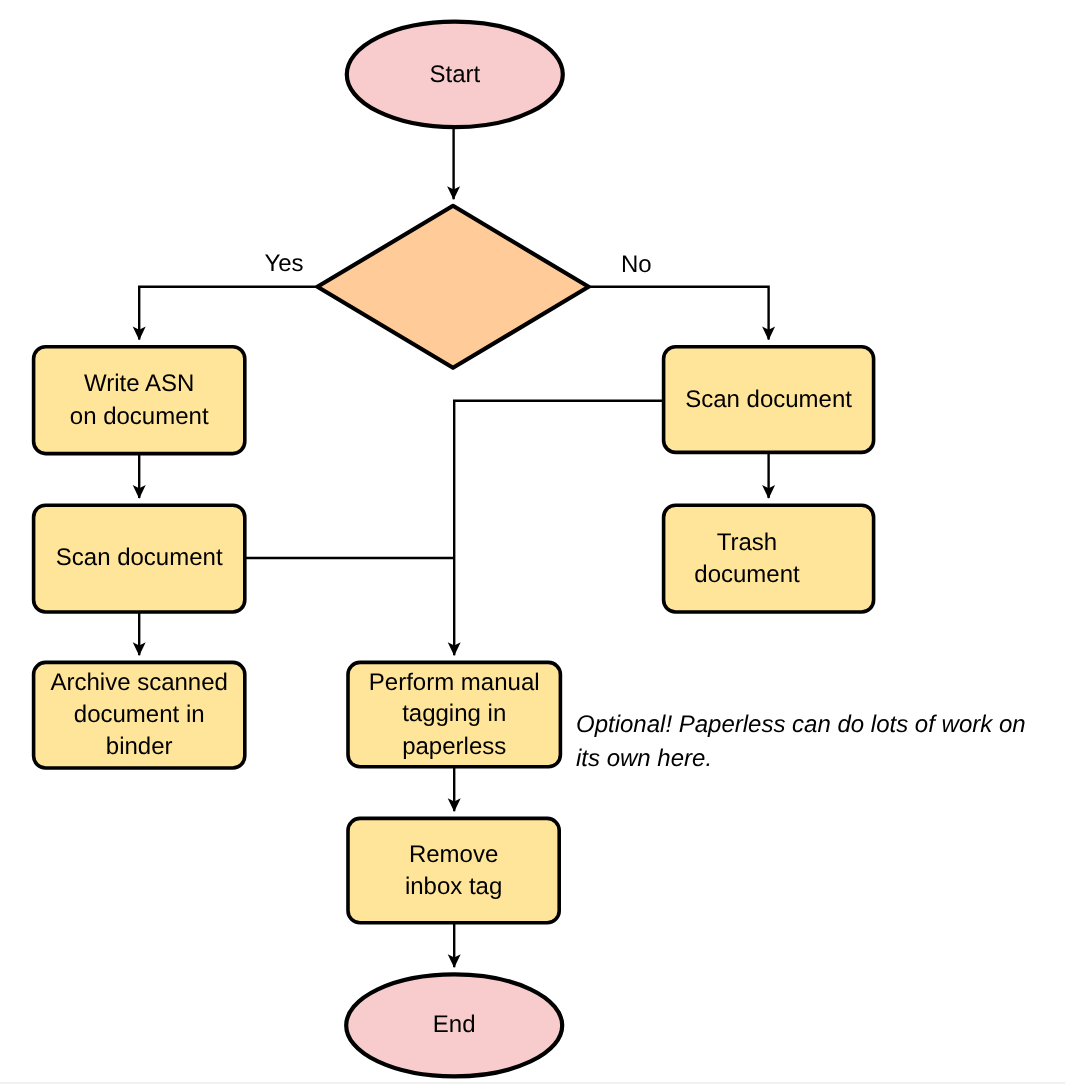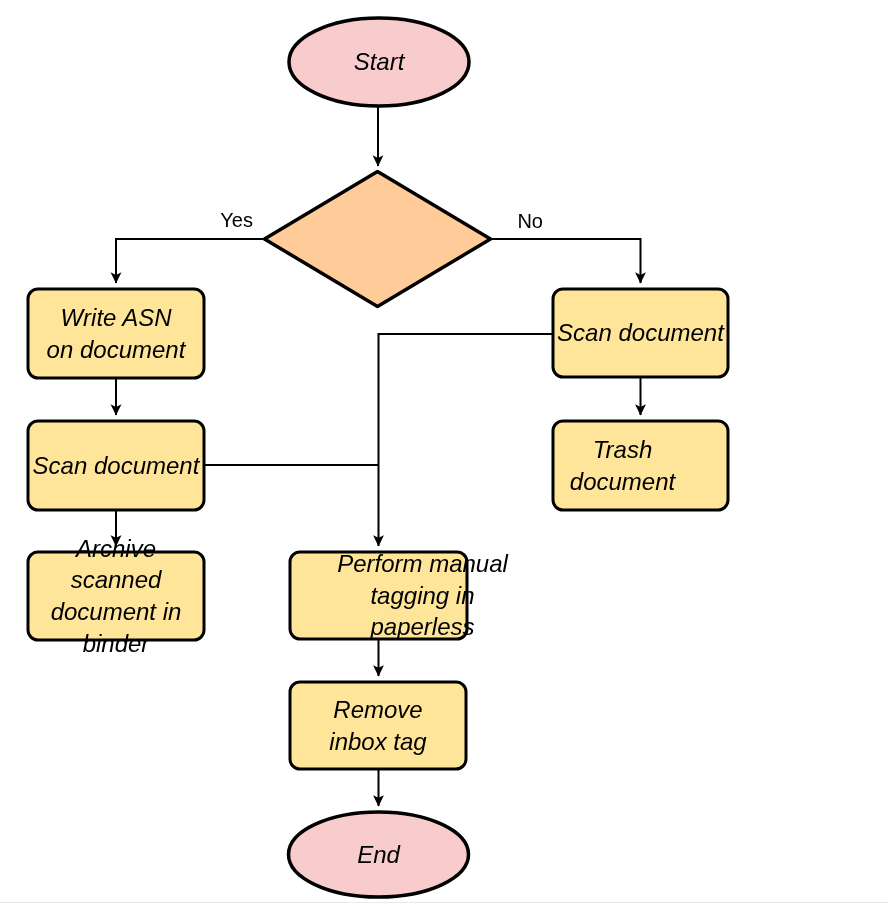--- a/index.html
+++ b/index.html
@@ -16,33 +16,32 @@
   .edge { stroke: #000000; stroke-width: 2; fill: none; }
   .shape-outline { stroke: #000000; }
 
   .node-label {
     position: absolute;
     display: flex;
     align-items: center;
     justify-content: center;
     text-align: center;
     white-space: pre-line;
-    font-size: 24px;
+    font-size: 20px;
     line-height: 1.32;
     pointer-events: none;
-    font-style: italic;
   }
   #lbl-start      { left: 288px; top: 17px;  width: 182px; height: 90px; }
   #lbl-decision   { left: 265px; top: 172px; width: 225px; height: 134px; }
   #lbl-write-asn  { left: 28px;  top: 289px; width: 176px; height: 89px; }
   #lbl-scan-left  { left: 28px;  top: 421px; width: 176px; height: 89px; }
   #lbl-archive    { left: 28px;  top: 552px; width: 176px; height: 88px; }
   #lbl-scan-right { left: 553px; top: 289px; width: 175px; height: 88px; }
   #lbl-trash      { left: 553px; top: 421px; width: 139px; height: 89px; }
-  #lbl-tagging    { left: 290px; top: 552px; width: 177px; height: 87px; padding-left: 44px; }
+  #lbl-tagging    { left: 290px; top: 552px; width: 177px; height: 87px; }
   #lbl-remove     { left: 290px; top: 682px; width: 176px; height: 87px; }
   #lbl-end        { left: 288px; top: 812px; width: 181px; height: 85px; }
 
   .edge-label {
     position: absolute;
     font-size: 20px;
     text-align: right;
     pointer-events: none;
   }
   #lbl-yes { left: 205px; top: 209px; width: 48px; }
@@ -115,15 +114,17 @@
   <div class="node-label" id="lbl-tagging">Perform manual
 tagging in
 paperless</div>
   <div class="node-label" id="lbl-remove">Remove
 inbox tag</div>
   <div class="node-label" id="lbl-end">End</div>
 
   <div class="edge-label" id="lbl-yes">Yes</div>
   <div class="edge-label" id="lbl-no">No</div>
 
+  <div class="annotation">Optional! Paperless can do lots of work on
+its own here.</div>
 
   <div class="bottom-rule"></div>
 </div>
 
 </body></html>

